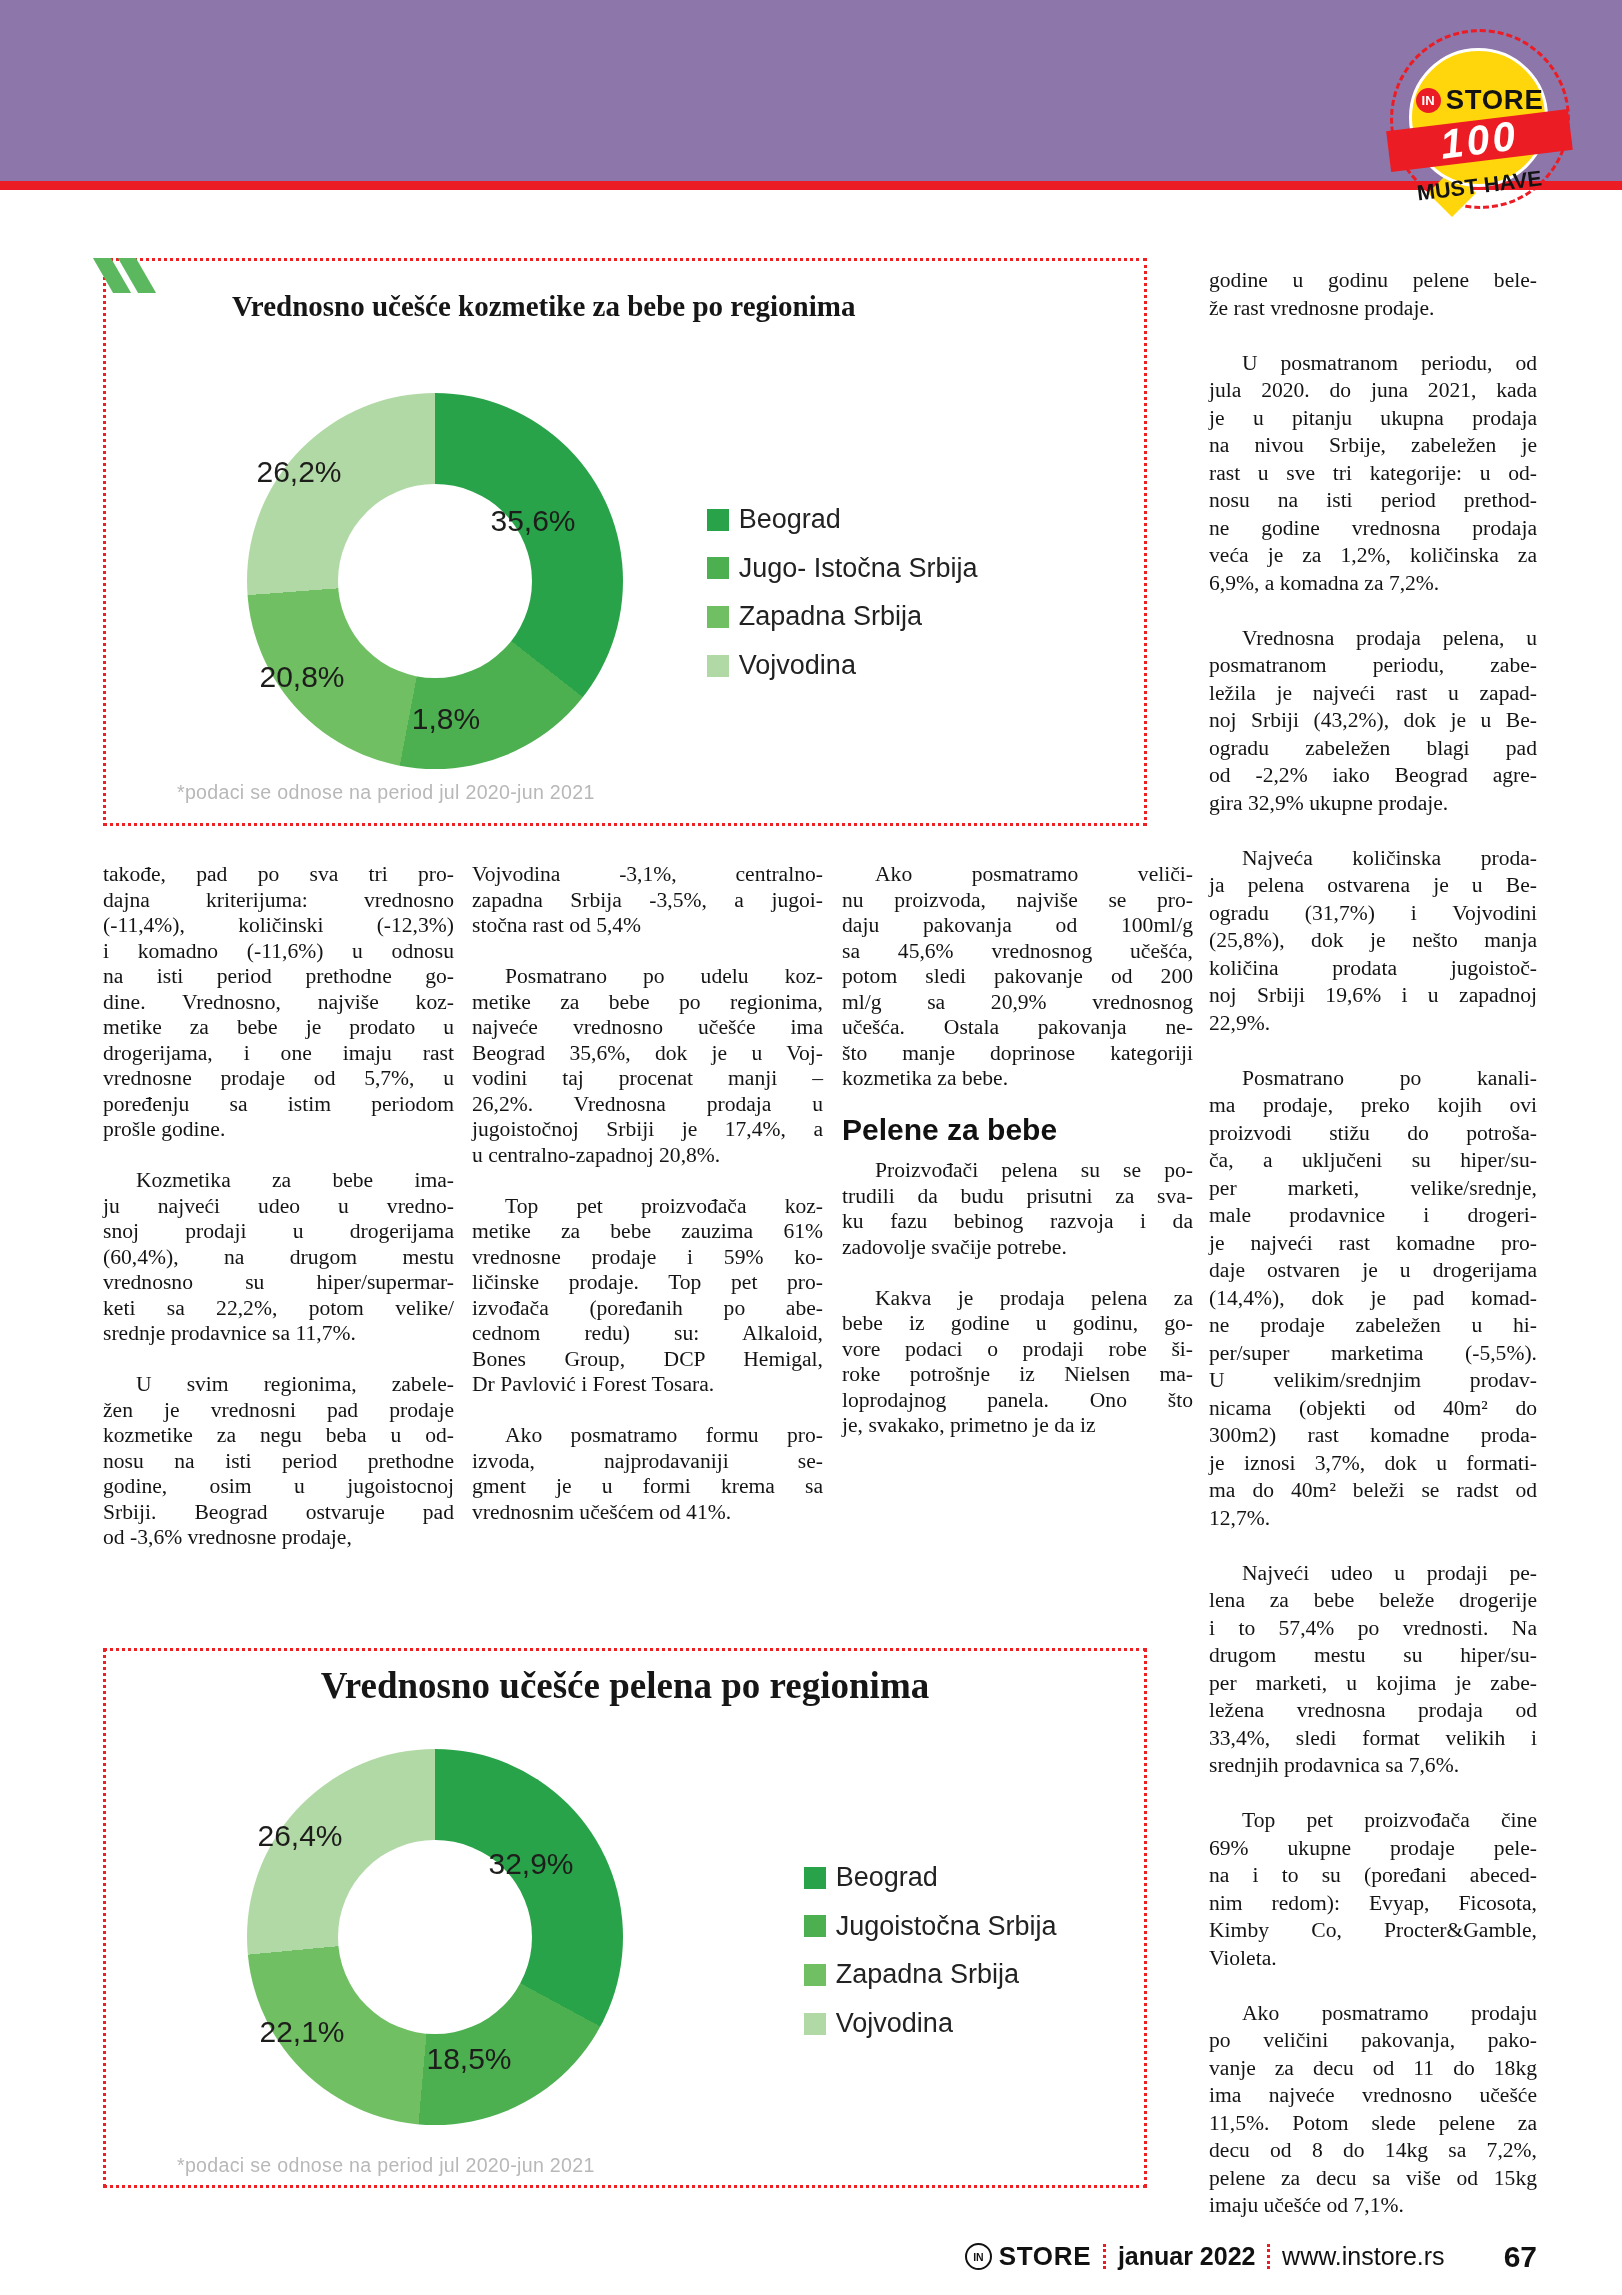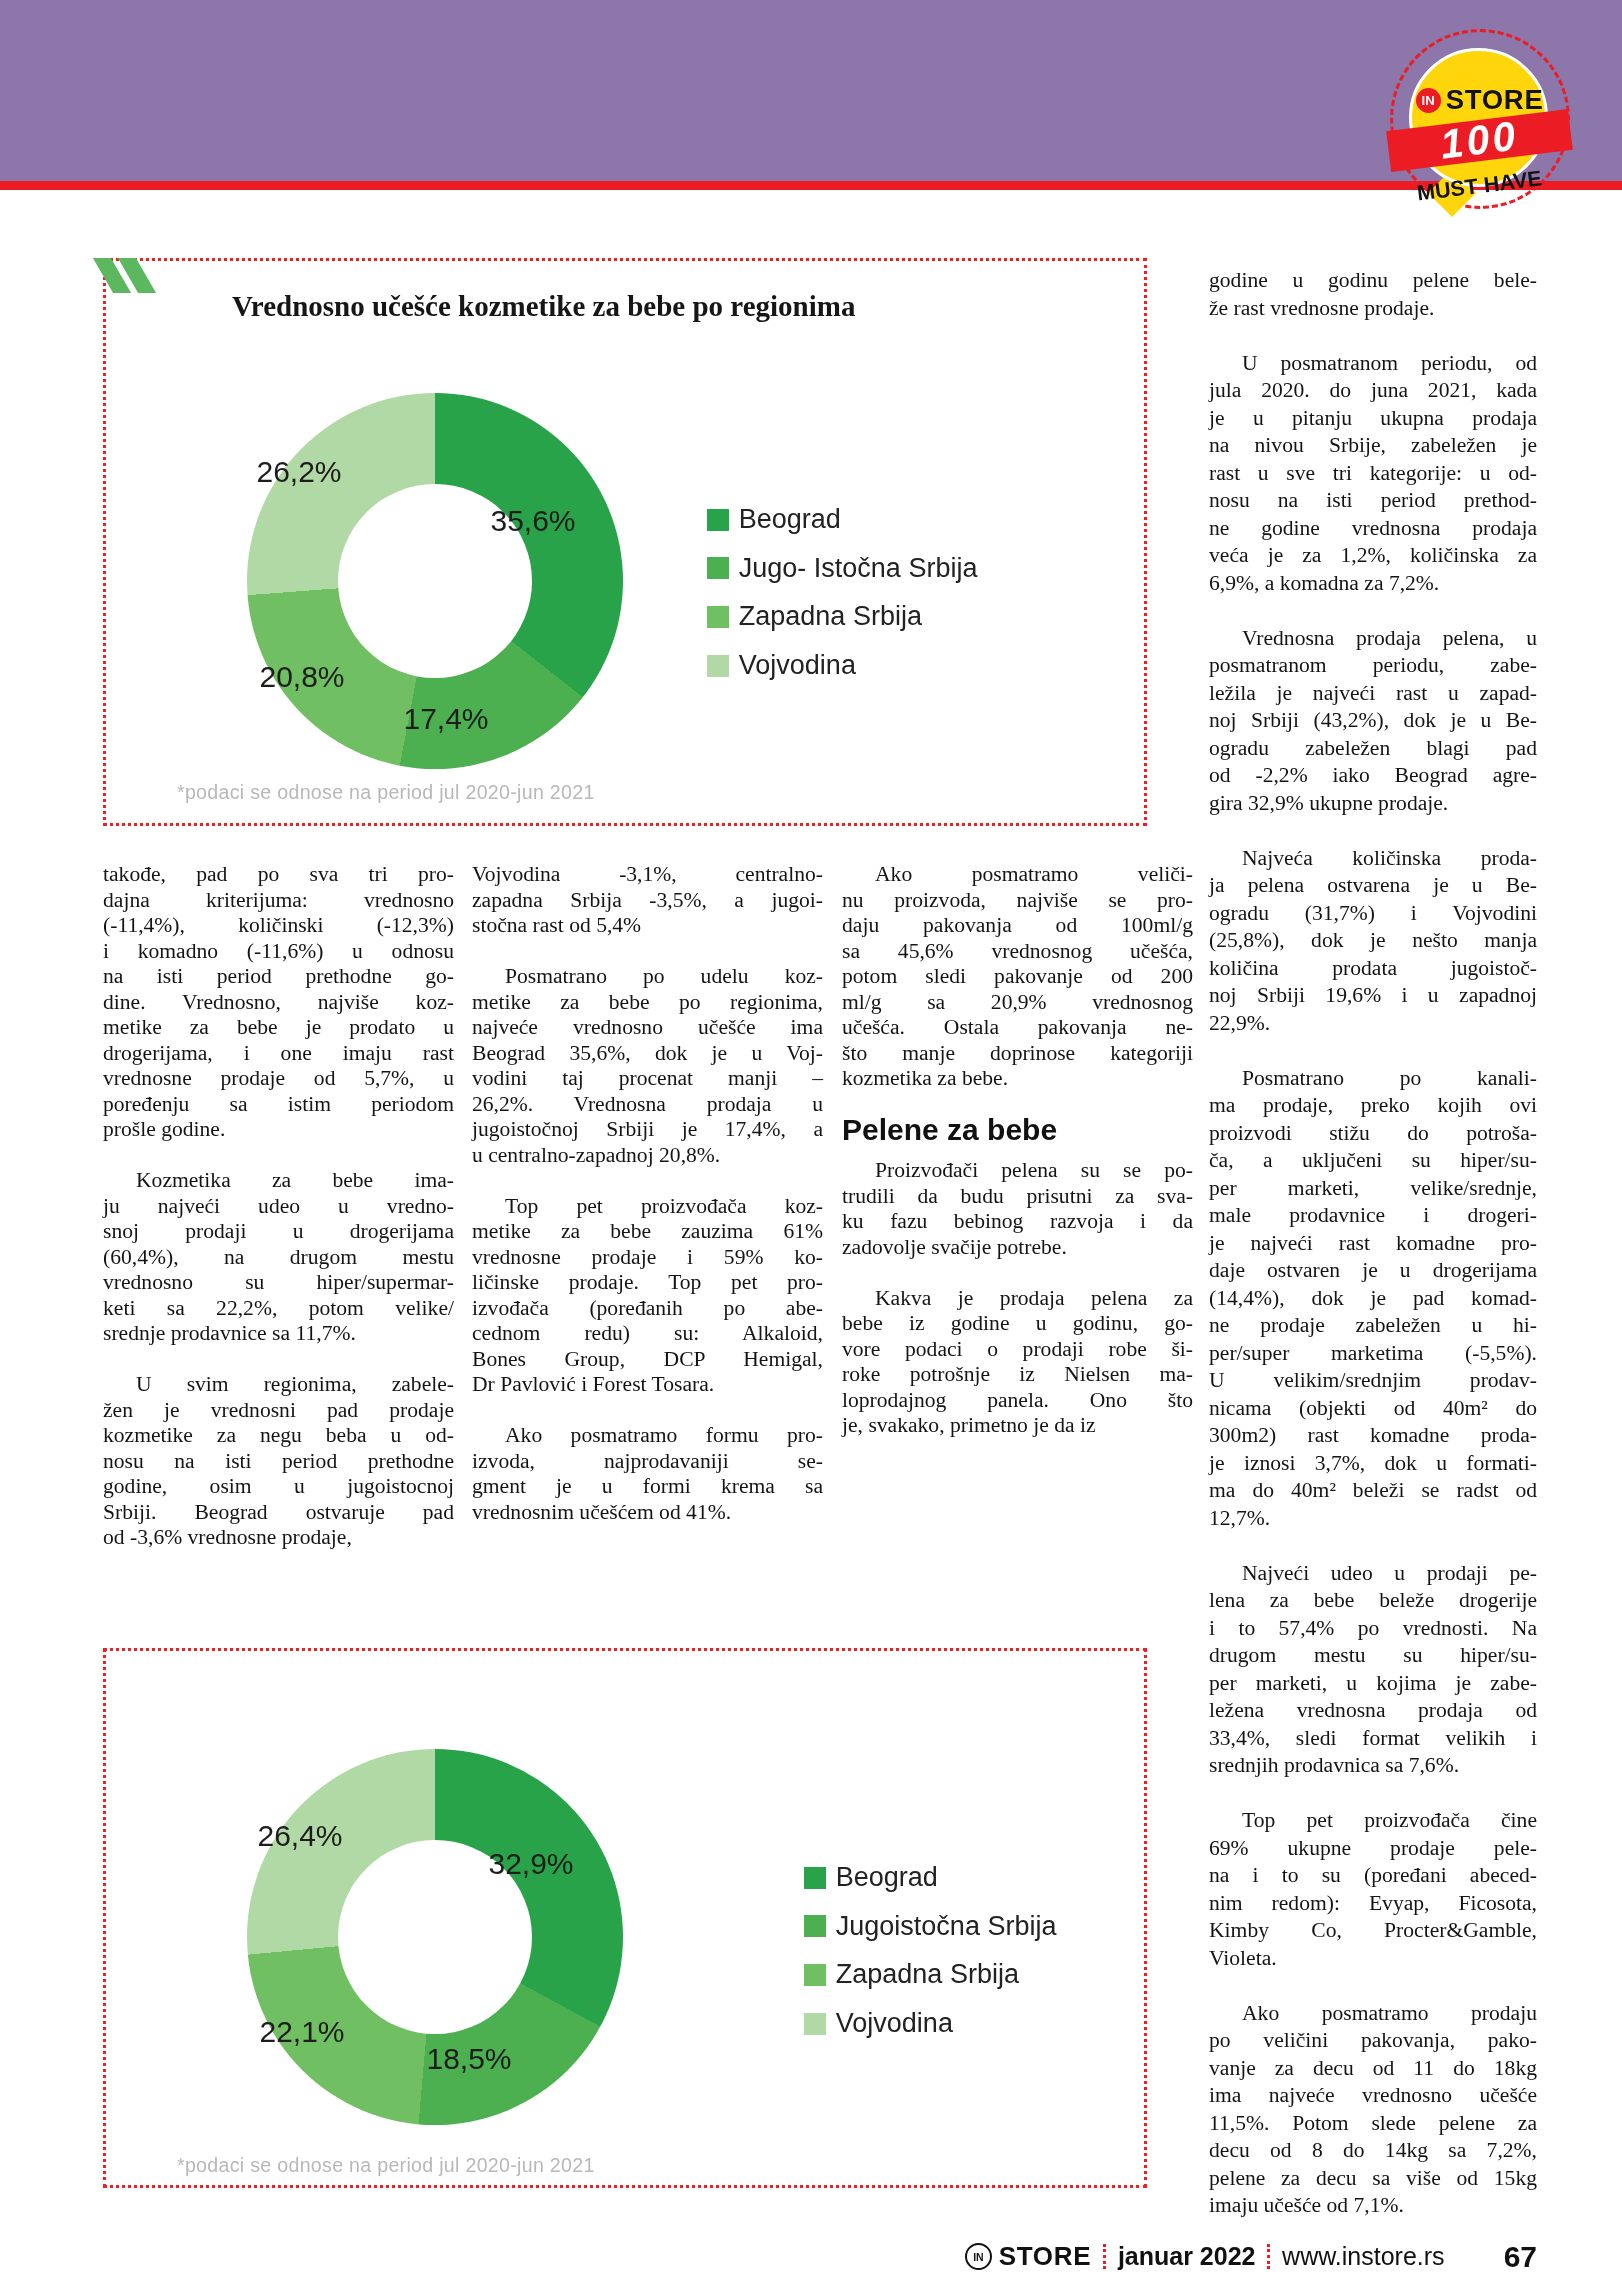--- a/index.html
+++ b/index.html
@@ -99,21 +99,21 @@
       <span>100</span>
     </div>
     <div class="badge-tagline">MUST HAVE</div>
   </div>
 
   <div class="chart-box" id="chart1">
     <div class="quote"><i></i><i></i></div>
     <div class="chart-title">Vrednosno učešće kozmetike za bebe po regionima</div>
     <div class="donut" style="background: conic-gradient(rgb(41, 163, 73) 0%, rgb(41, 163, 73) 35.6%, rgb(76, 175, 80) 35.6%, rgb(76, 175, 80) 53%, rgb(112, 191, 99) 53%, rgb(112, 191, 99) 73.8%, rgb(177, 217, 165) 73.8%, rgb(177, 217, 165) 100%);"></div>
     <span class="pct lbl-0">35,6%</span>
-    <span class="pct lbl-1">17,4%</span>
+    <span class="pct lbl-1">1,8%</span>
     <span class="pct lbl-2">20,8%</span>
     <span class="pct lbl-3">26,2%</span>
     <div class="legend">
         <div class="legend-item">
           <span class="legend-swatch" style="background: rgb(41, 163, 73);"></span>
           <span>Beograd</span>
         </div>
         <div class="legend-item">
           <span class="legend-swatch" style="background: rgb(76, 175, 80);"></span>
           <span>Jugo- Istočna Srbija</span>
@@ -301,20 +301,21 @@
         <div class="ln">vanje za decu od 11 do 18kg</div>
         <div class="ln">ima najveće vrednosno učešće</div>
         <div class="ln">11,5%. Potom slede pelene za</div>
         <div class="ln">decu od 8 do 14kg sa 7,2%,</div>
         <div class="ln">pelene za decu sa više od 15kg</div>
         <div class="ln last">imaju učešće od 7,1%.</div>
       </div>
     </div>
 
   <div class="chart-box" id="chart2">
+    <div class="chart-title">Vrednosno učešće pelena po regionima</div>
     <div class="donut" style="background: conic-gradient(rgb(41, 163, 73) 0%, rgb(41, 163, 73) 32.9%, rgb(76, 175, 80) 32.9%, rgb(76, 175, 80) 51.4%, rgb(112, 191, 99) 51.4%, rgb(112, 191, 99) 73.5%, rgb(177, 217, 165) 73.5%, rgb(177, 217, 165) 99.9%);"></div>
     <span class="pct lbl-0">32,9%</span>
     <span class="pct lbl-1">18,5%</span>
     <span class="pct lbl-2">22,1%</span>
     <span class="pct lbl-3">26,4%</span>
     <div class="legend">
         <div class="legend-item">
           <span class="legend-swatch" style="background: rgb(41, 163, 73);"></span>
           <span>Beograd</span>
         </div>

